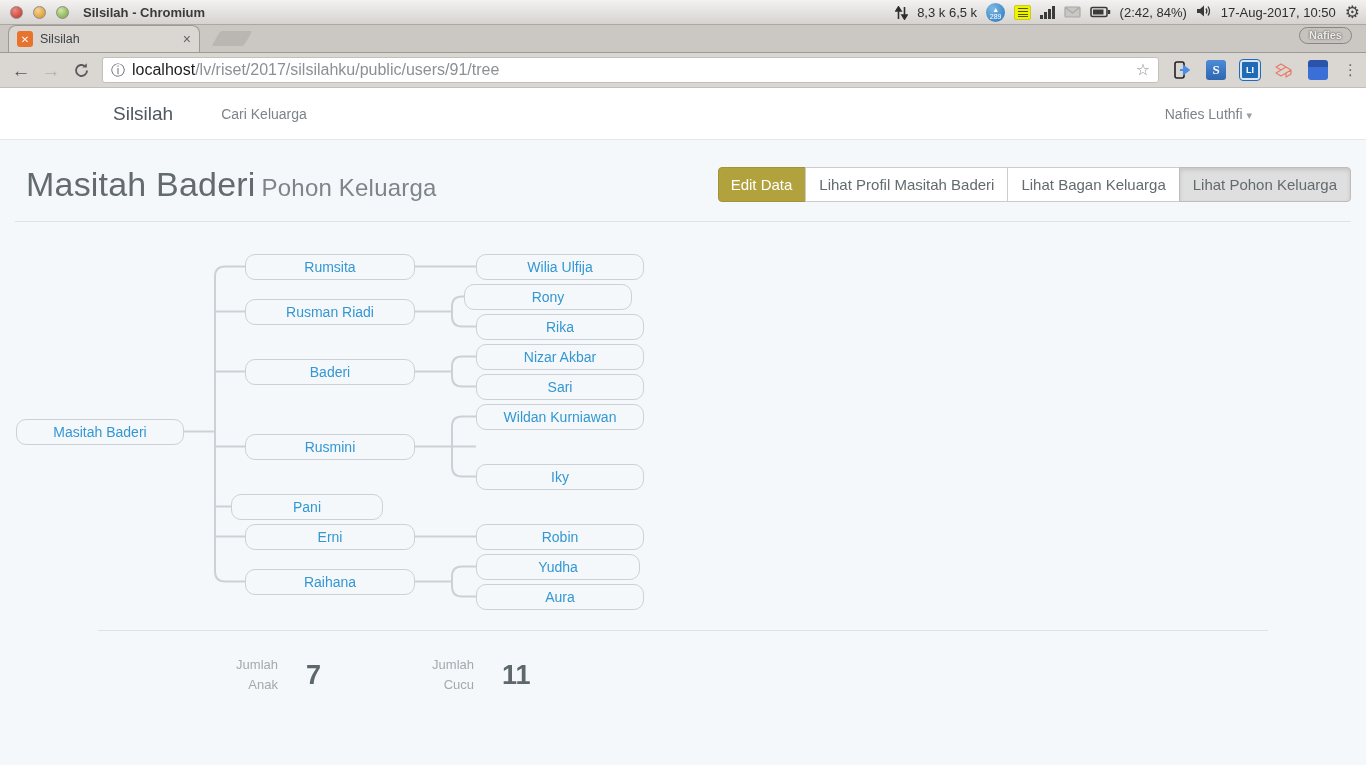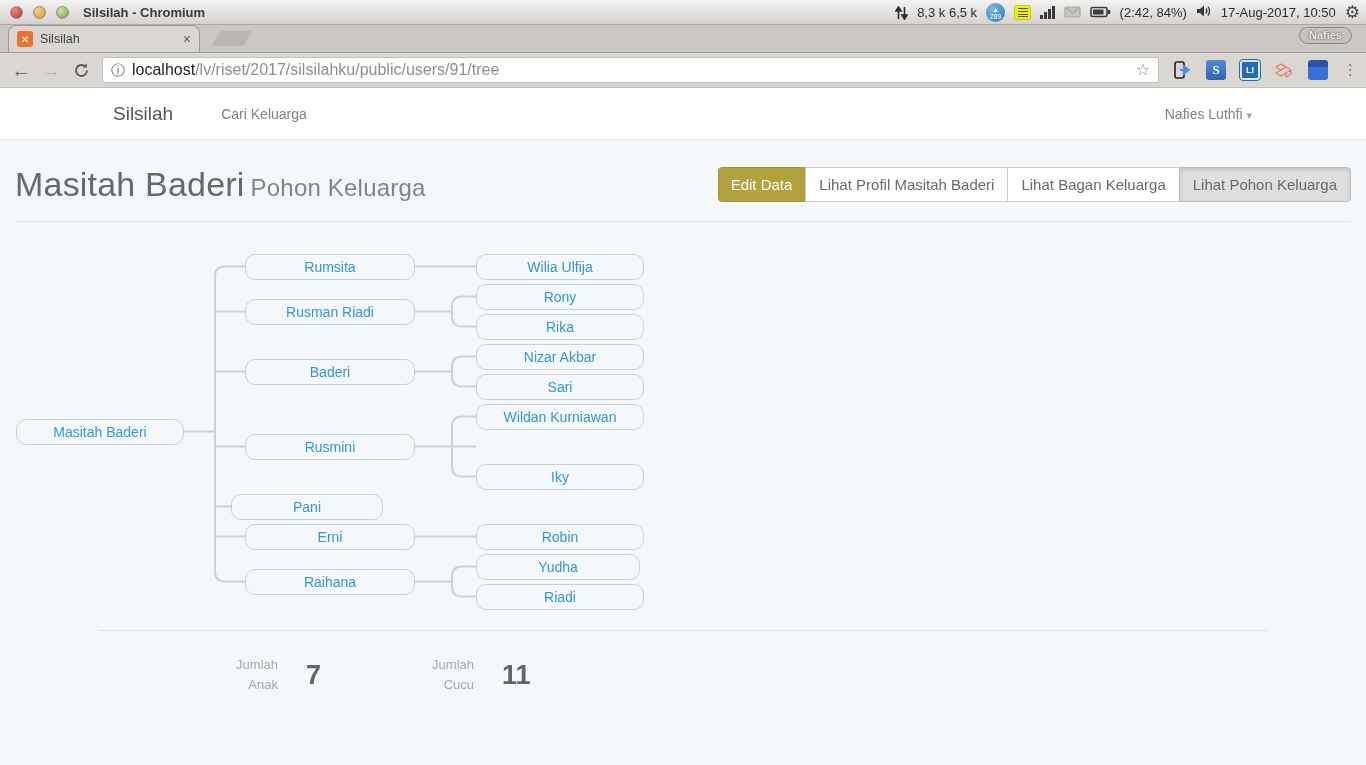--- a/index.html
+++ b/index.html
@@ -68,21 +68,21 @@
   
   .navbar { height:52px; background:#fff; border-bottom:1px solid #e4e8eb;
     display:flex; align-items:center; padding:0 15px; position:relative; }
   .brand { font-size:19px; color:#4f585e; margin-left:98px; }
   .navlink { font-size:14px; color:#7b848a; margin-left:48px; }
   .usermenu { position:absolute; right:114px; font-size:14px; color:#7b848a; }
   .usermenu .caret { font-size:11px; color:#9aa1a6; }
 
   
   .content { background:#f5f8fa; height:625px; padding:20px 15px 0; position:relative; }
-  .pagehead { display:flex; justify-content:space-between; align-items:center; height:48px; }
+  .pagehead { display:flex; justify-content:space-between; align-items:center; height:48px;margin-left:11px; }
   h1.title { font-weight:400; color:#636b6f; font-size:34px; letter-spacing:.2px; }
   h1.title .sub { font-size:24px; color:#7d858a; margin-left:6px; }
   .btn-group { display:flex; }
   .btn { font-size:15px; color:#636b6f; background:#fff; border:1px solid #ccc;
     padding:8px 13px; margin-left:-1px; white-space:nowrap; cursor:pointer; }
   .btn:first-child { border-radius:4px 0 0 4px; margin-left:0; }
   .btn:last-child { border-radius:0 4px 4px 0; }
   .btn-gold { background:#b2a23e; border-color:#a2923a; color:#fff;padding-left:12px; }
   .btn-active { background:#dfdfdf; box-shadow:inset 0 2px 4px rgba(0,0,0,.12); border-color:#bdbdbd; }
   hr.head-divider { border:none; border-top:1px solid #dde3e7; margin-top:13px; }
@@ -248,29 +248,29 @@
 
     <div class="tnode" style="left:245px;top:10px;width:170px">Rumsita</div>
     <div class="tnode" style="left:245px;top:55px;width:170px">Rusman Riadi</div>
     <div class="tnode" style="left:245px;top:115px;width:170px">Baderi</div>
     <div class="tnode" style="left:245px;top:190px;width:170px">Rusmini</div>
     <div class="tnode" style="left:231px;top:250px;width:152px">Pani</div>
     <div class="tnode" style="left:245px;top:280px;width:170px">Erni</div>
     <div class="tnode" style="left:245px;top:325px;width:170px">Raihana</div>
 
     <div class="tnode" style="left:476px;top:10px;width:168px">Wilia Ulfija</div>
-    <div class="tnode" style="left:476px;top:40px;width:168px">Rony</div>
+    <div class="tnode" style="left:464px;top:40px;width:168px">Rony</div>
     <div class="tnode" style="left:476px;top:70px;width:168px">Rika</div>
     <div class="tnode" style="left:476px;top:100px;width:168px">Nizar Akbar</div>
     <div class="tnode" style="left:476px;top:130px;width:168px">Sari</div>
     <div class="tnode" style="left:476px;top:160px;width:168px">Wildan Kurniawan</div>
     <div class="tnode" style="left:476px;top:220px;width:168px">Iky</div>
     <div class="tnode" style="left:476px;top:280px;width:168px">Robin</div>
     <div class="tnode" style="left:476px;top:310px;width:164px">Yudha</div>
-    <div class="tnode" style="left:476px;top:340px;width:168px">Riadi</div>
+    <div class="tnode" style="left:476px;top:340px;width:168px">Aura</div>
   </div>
 
   <div class="bottom">
     <hr class="bottom-divider">
     <div class="stats">
       <div class="stat">
         <div class="stat-label">
           <div>Jumlah</div>
           <div>Anak</div>
         </div>

